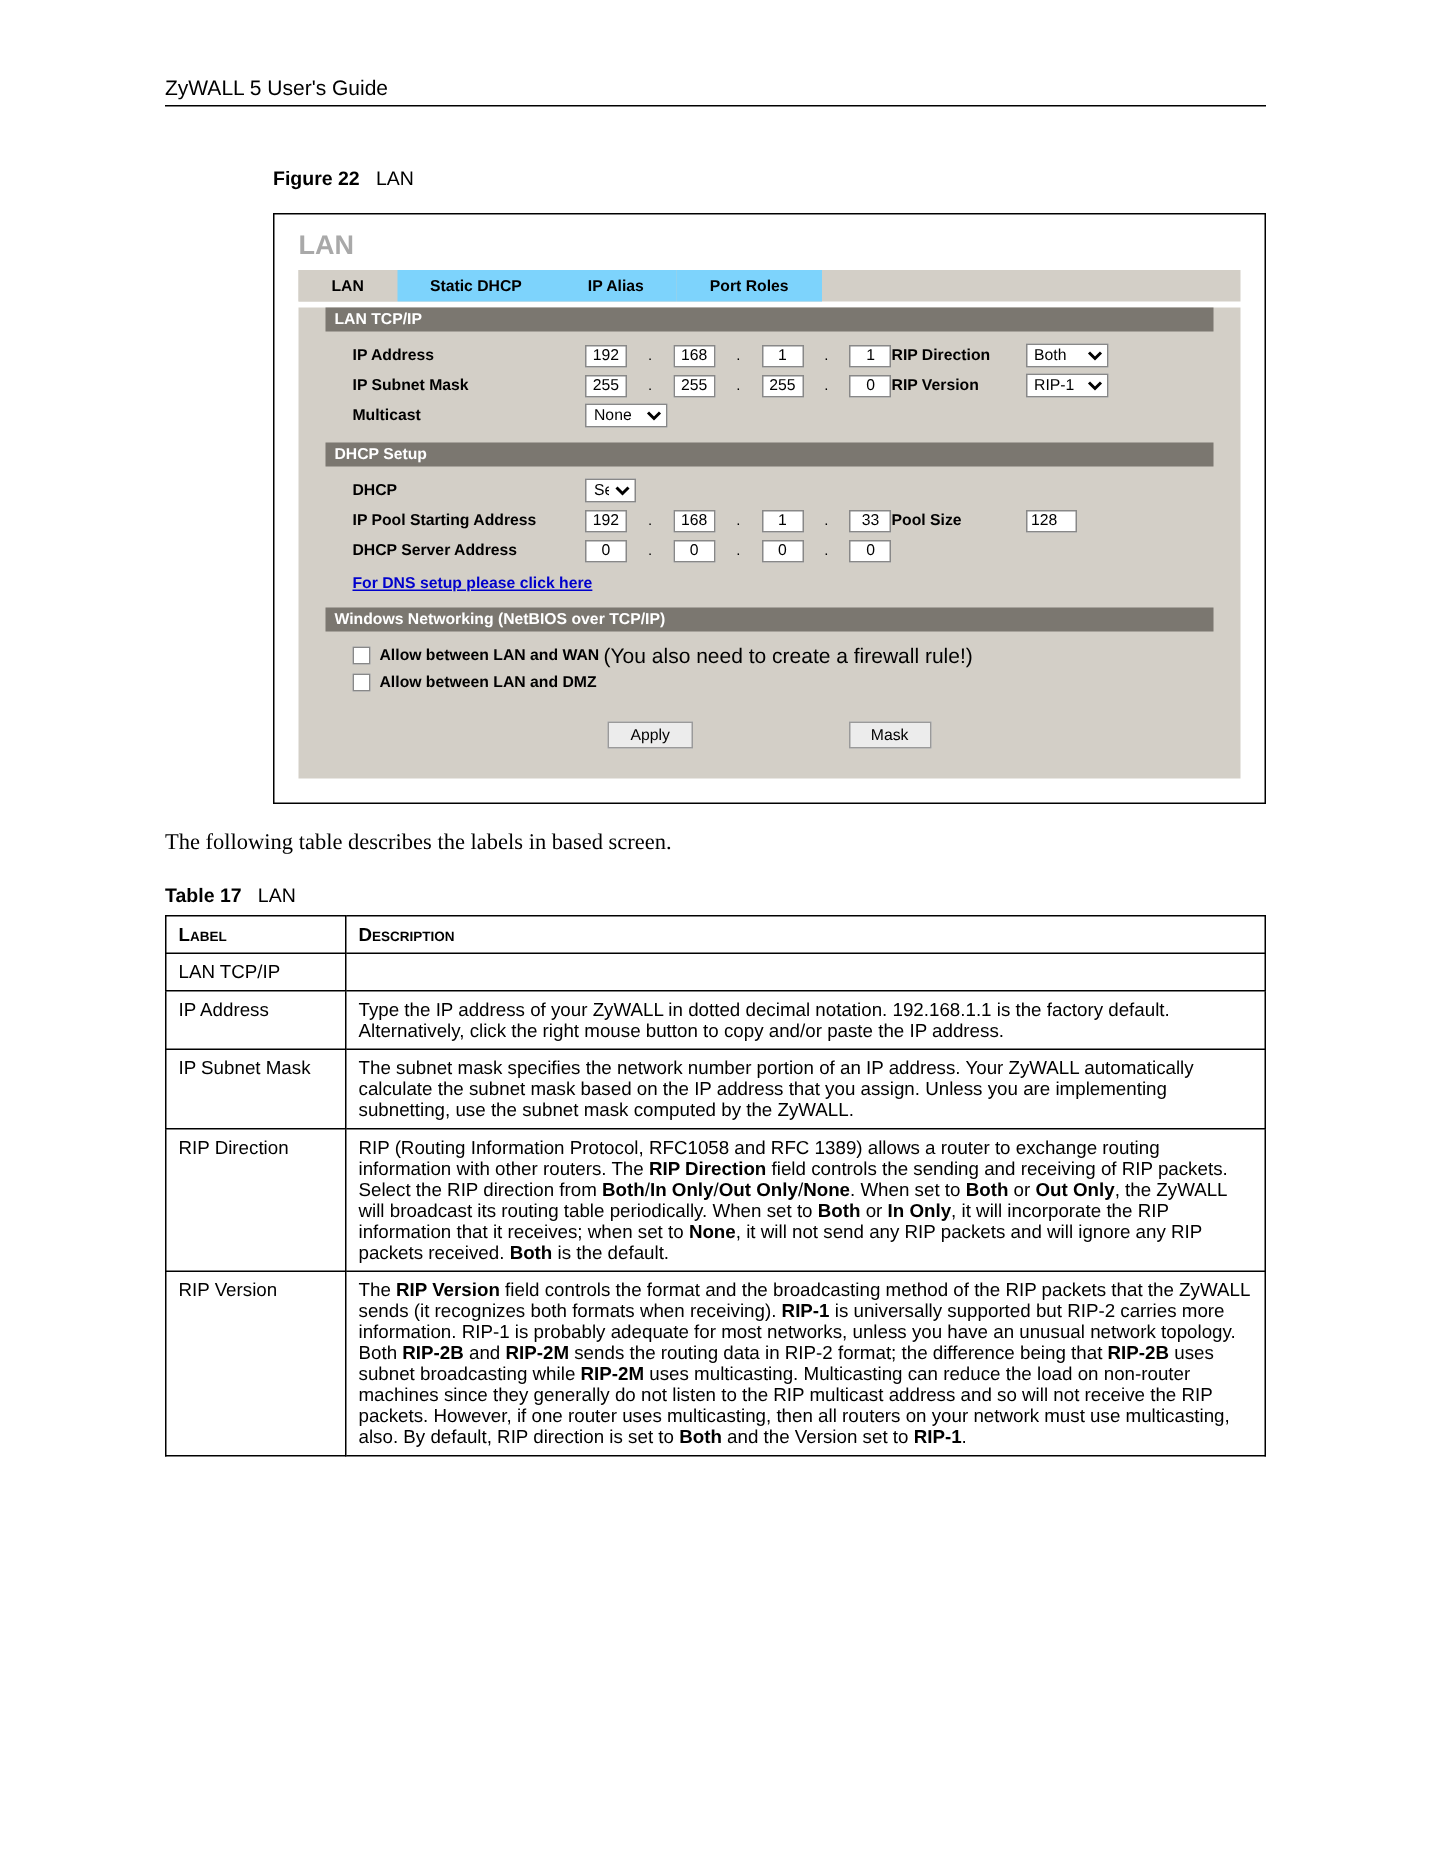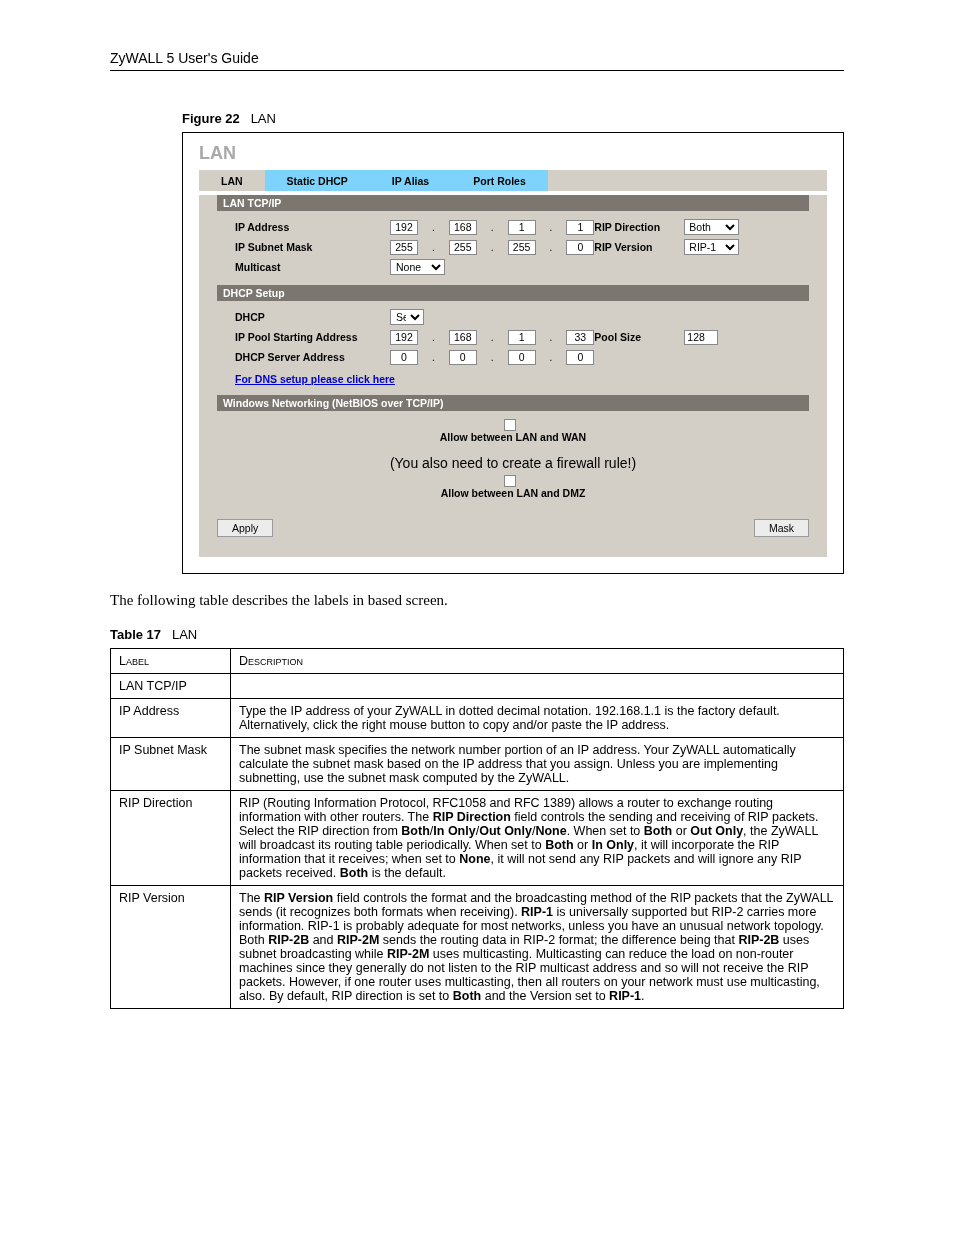--- a/index.html
+++ b/index.html
@@ -1,50 +1,50 @@
 <!DOCTYPE html>
 <html><head>
 <meta charset="utf-8">
 <style>
 * { box-sizing: border-box; margin: 0; padding: 0; }
 body { font-family: Arial, Helvetica, sans-serif; font-size: 12.5px; background: #fff; color: #000; width: 954px; }
 .page { padding: 50px 110px 30px 110px; }
 .header-row { border-bottom: 1px solid #000; padding-bottom: 4px; margin-bottom: 40px; }
 .header-text { font-size: 14px; }
-.figure-caption { font-size: 13px; margin-bottom: 6px; }
+.figure-caption { font-size: 13px; margin-bottom: 16px; }
 .figure-caption b { font-weight: bold; }
 .screenshot-frame { border: 1.5px solid #000; padding: 10px 16px 16px 16px; background: #fff; margin-bottom: 18px; }
 .lan-title { font-family: Arial, sans-serif; font-size: 18px; font-weight: bold; color: #a9a9a9; margin-bottom: 6px; }
 .panel { background: #d3cfc7; padding: 0 18px 20px 18px; font-family: Tahoma, Verdana, sans-serif; font-size: 10.5px; color: #000; }
 .tabs { display: flex; background: #d3cfc7; }
 .tab { padding: 5px 22px 4px 22px; font-size: 10.5px; font-weight: bold; color: #000; cursor: pointer; background: #7dd3fc; }
 .tab.active { background: #d3cfc7; }
 .section-bar { background: #7b7770; color: #fff; font-weight: bold; font-size: 10.5px; padding: 2px 6px; margin-top: 4px; }
 .field-rows { padding: 6px 18px 4px 18px; }
 .row { display: flex; align-items: center; min-height: 20px; }
 .label-col { width: 155px; font-weight: bold; font-size: 10.5px; }
 .value-col { flex: 0 0 200px; display:flex; align-items:center;gap:11px;}
 .ip-input { width: 28px; height: 15px; font-size: 10.5px; text-align: center; border: 1px solid #888; background: #fff; padding: 0 1px; }
 .dot { padding: 0 3px; font-size: 10px; }
 .select-box { height: 16px; font-size: 10.5px; border: 1px solid #888; background: #fff; padding: 0 1px; }
 .right-col { display: flex; align-items: center; }
 .right-label { width: 90px; font-weight: bold; font-size: 10.5px; }
 .right-select { width: 55px; height: 16px; font-size: 10.5px; border:1px solid #888; background:#fff;}
 .num-input { width: 34px; height: 15px; font-size: 10.5px; border: 1px solid #888; background: #fff; padding: 0 2px; }
 .dns-link { color: #0000cc; text-decoration: underline; font-weight: bold; font-size: 10.5px; cursor:pointer;}
-.checkbox-row { display:flex; align-items:center; padding: 2px 18px; font-size:10.5px; font-weight:bold;flex-direction:column;}
+.checkbox-row { display:flex; align-items:center; padding: 2px 18px; font-size:10.5px; font-weight:bold;}
 .checkbox { width:12px; height:12px; border:1px solid #888; background:#fff; margin-right:6px; display:inline-block;}
 .small-note { font-weight:normal; font-size:14px; }
-.button-row { display:flex; justify-content:space-between; gap:104px; margin-top:18px;}
+.button-row { display:flex; justify-content:center; gap:104px; margin-top:18px;}
 .btn { padding: 2px 14px; font-size: 10.5px; background: #ececec; border: 1px solid #9a9a9a; cursor: pointer; }
 .intro-text { font-family: "Times New Roman", serif; font-size: 15px; margin: 14px 0 18px 0; }
 .table-caption { font-size: 13px; margin-bottom: 6px; }
 table.desc-table { border-collapse: collapse; width: 100%; font-size: 12.5px; }
 table.desc-table th, table.desc-table td { border: 1px solid #000; padding: 5px 8px; text-align: left; vertical-align: top; }
-table.desc-table th { font-weight: normal; font-variant: small-caps; font-size: 12.5px; background:#fff;}
+table.desc-table th { font-weight: bold; font-variant: small-caps; font-size: 12.5px; background:#fff;}
 .label-cell { width: 120px; }
 .footer-row { border-top: 1px solid #000; margin-top: 60px; padding-top: 4px; display:flex; justify-content:space-between; font-size:14px;}
 </style>
 </head>
 <body>
 
 <div class="page">
   <div class="header-row">
     <span class="header-text">ZyWALL 5 User's Guide</span>
   </div>

